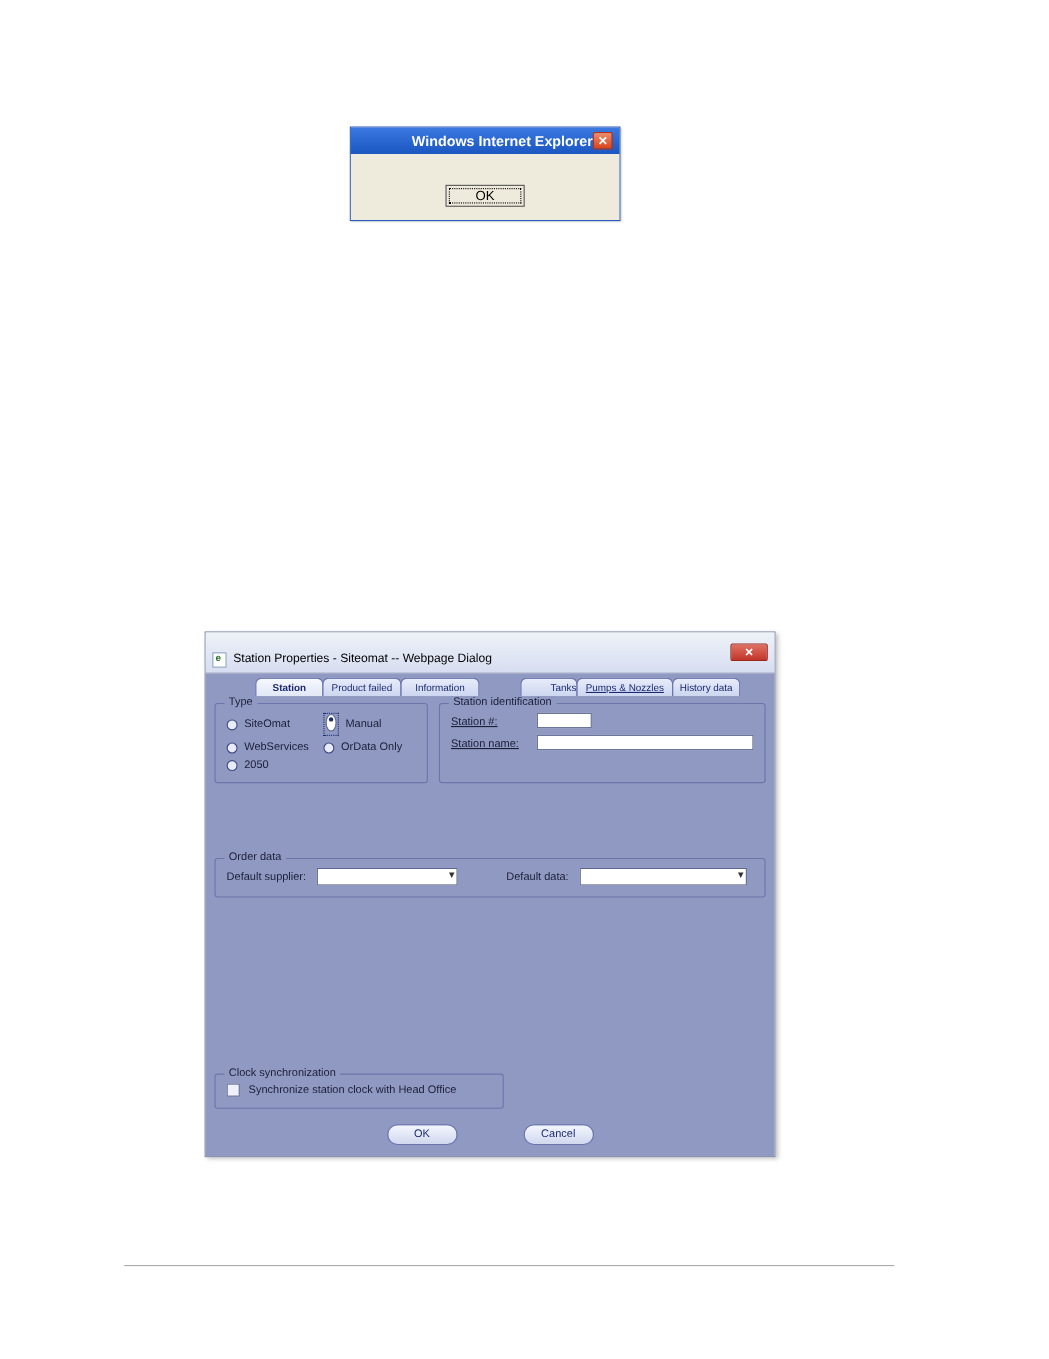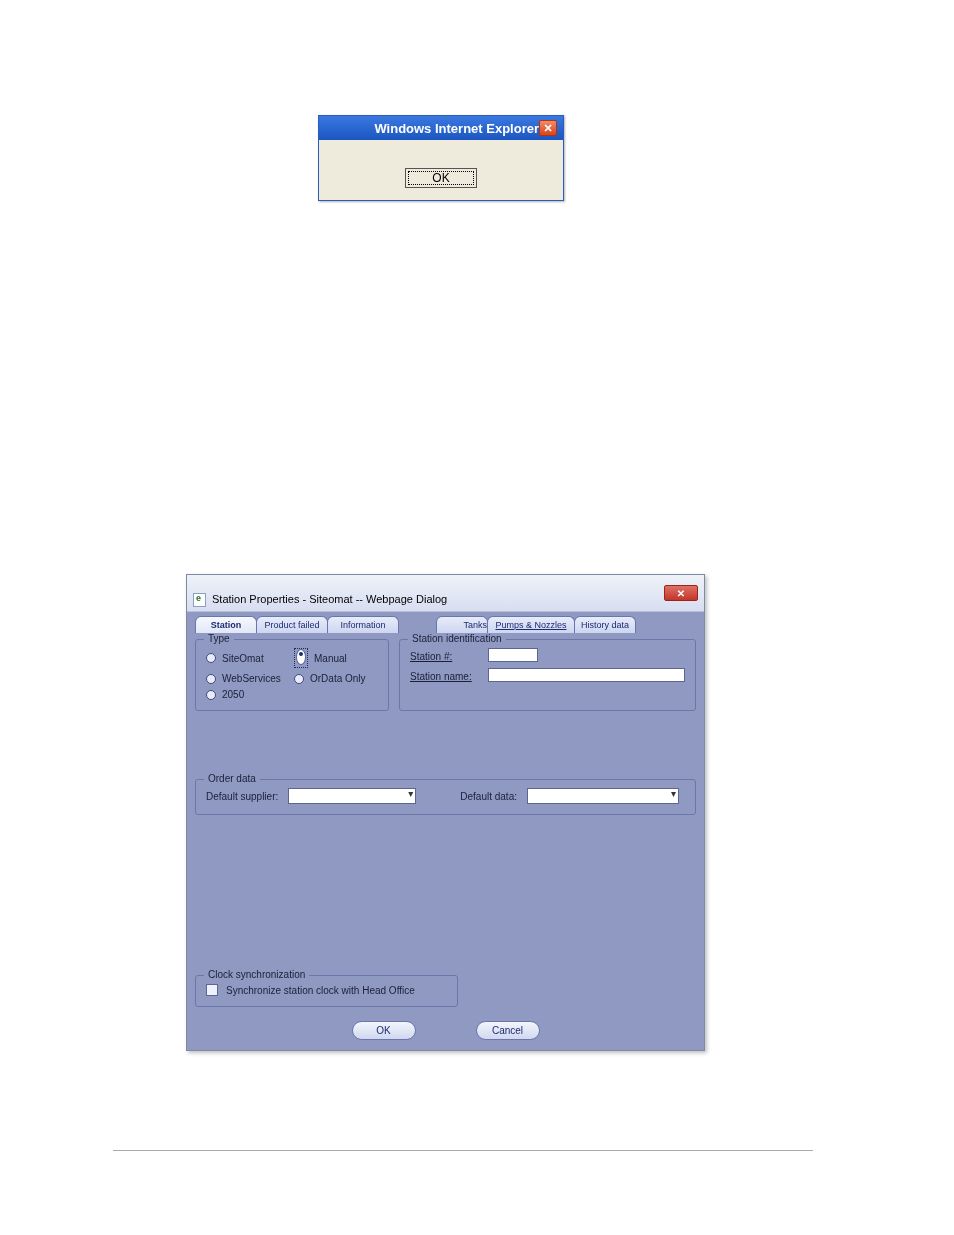--- a/index.html
+++ b/index.html
@@ -146,21 +146,21 @@
   border-radius: 6px 6px 0 0;
   margin-right: -1px;
   text-align: center;
   white-space: nowrap;
 }
 .tab.active {
   background: linear-gradient(#f6f8fe, #e1e7f6);
   font-weight: bold;
   z-index: 2;
 }
-.tab-0 { width: 62px; }
+.tab-0 { width: 62px; margin-left: 37px; }
 .tab-1 { width: 72px; }
 .tab-2 { width: 72px; }
 .tab-3 { width: 52px; margin-left: 38px; text-align: right; }
 .tab-4 { width: 88px; text-decoration: underline; }
 .tab-5 { width: 62px; }
 
 .sp-row { display: flex; gap: 10px; margin: 0 4px; }
 
 .fs {
   border: 1px solid #6c76aa;

